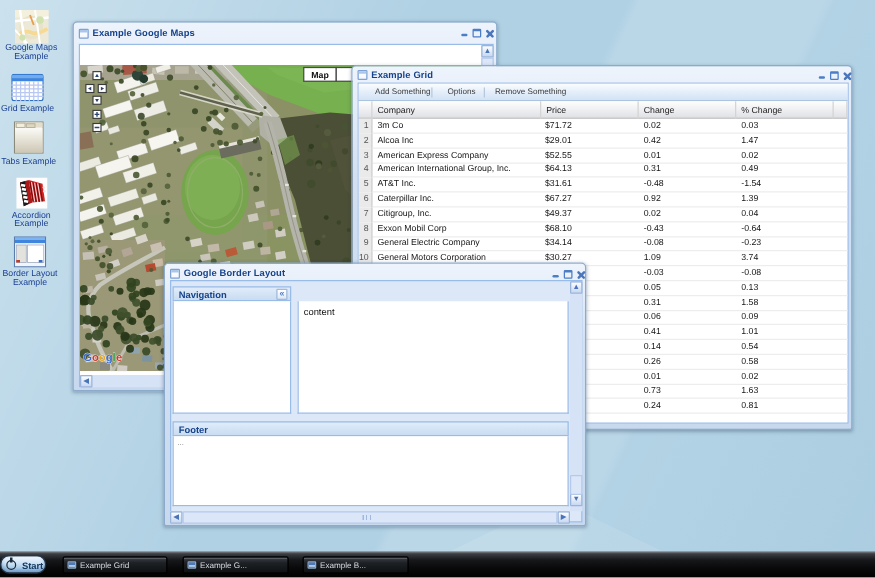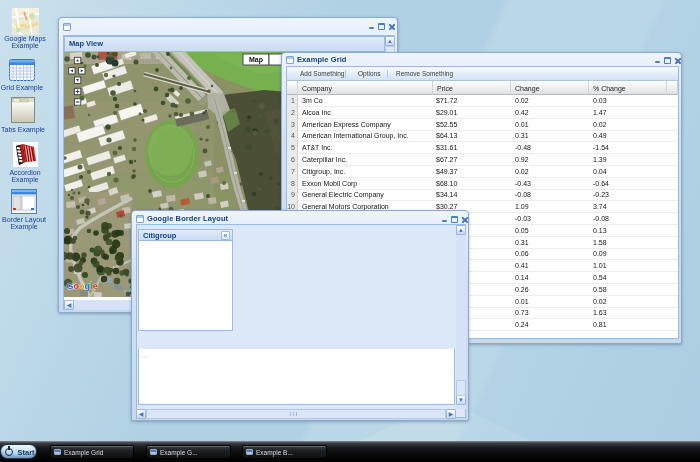--- a/index.html
+++ b/index.html
@@ -134,27 +134,25 @@
 <rect x="2" y="7" width="8" height="14" fill="#e4e2dd" stroke="#9aa8bc" stroke-width="0.6"></rect>
 <rect x="11" y="7" width="13" height="14" fill="#fff" stroke="#9aa8bc" stroke-width="0.6"></rect>
 <rect x="2" y="19" width="3" height="2" fill="#c23c2a"></rect>
 <rect x="20" y="19" width="3" height="2" fill="#3a6ec0"></rect>
 </svg>
 <div class="icolbl" style="left:-4px; top:217px;">Border Layout<br>Example</div>
   </div>
 
 <div class="win" id="winmap" style="left:58px; top:17px; width:340px; height:296px;">
   <div class="wicon" style="left:4px; top:5px;"></div>
+  <div class="wtitle" style="left:15px; top:4px;">Example Google Maps</div>
   <div class="tool tmin" style="left:309px; top:5px;"></div>
   <div class="tool tmax" style="left:319px; top:5px;"></div>
   <div class="tool tclose" style="left:329px; top:5px;"></div>
   <div class="wbody" style="left:4px; top:17px; width:332px; height:275px;"></div>
-  <div class="phead" style="left:5px; top:18px; width:321px; height:16px;">
-      <span>Map View</span>
-    </div>
   <div class="abs" id="mapwrap" style="left:5px; top:34px; width:321px; height:245px; overflow:hidden;">
       <svg width="321" height="245" viewBox="0 0 321 245" style="display:block">
 <rect width="321" height="245" fill="#8b9164"></rect>
 <rect x="0" y="50" width="130" height="100" fill="#99996f" opacity="0.45"></rect>
 <rect x="40" y="120" width="140" height="85" fill="#8b9663" opacity="0.6"></rect>
 <rect x="0" y="8" width="150" height="150" fill="#a0a088" opacity="0.22"></rect>
 <rect x="0" y="0" width="118" height="12" fill="#a5a28e"></rect>
 <rect x="6" y="1" width="12" height="6" fill="#d8d6cc" transform="rotate(-5 6 1)"></rect>
 <rect x="34" y="1" width="19" height="7" fill="#a85846" transform="rotate(-4 34 1)"></rect>
 <rect x="58" y="2" width="10" height="5" fill="#c8c4b4" transform="rotate(6 58 2)"></rect>
@@ -802,26 +800,31 @@
 
 <div class="win" id="winbl" style="left:131px; top:210px; width:338px; height:211px;">
   <div class="wicon" style="left:4px; top:4px;"></div>
   <div class="wtitle" style="left:15px; top:3px;">Google Border Layout</div>
   <div class="tool tmin" style="left:309px; top:5px;"></div>
   <div class="tool tmax" style="left:319px; top:5px;"></div>
   <div class="tool tclose" style="left:329px; top:5px;"></div>
   <div class="wbody" style="left:4px; top:13px; width:330px; height:194px; background:#dce8f7;"></div>
 
   <div class="phead" style="left:6px; top:18px; width:95px; height:12px;">
-      <span style="top:1px;">Citigroup</span>
+      <span style="top:1px;">Navigation</span>
     <div style="position:absolute; right:2px; top:1px; width:9px; height:9px; border:1px solid #a3bbd9; border-radius:1px; background:linear-gradient(#fff,#dce8f6); color:#4c7ec6; font-size:7px; line-height:8px; text-align:center; font-weight:bold;">«</div>
   </div>
   <div class="abs" style="left:6px; top:30px; width:95px; height:90px; background:#fff; border:1px solid #99bbe8; border-top:0;"></div>
 
-
+  <div class="abs" style="left:106px; top:30px; width:217px; height:90px; background:#fff; border:1px solid #99bbe8; border-top:0;
+     font-size:7.5px; color:#111; padding:4px;">content</div>
+
+  <div class="phead" style="left:6px; top:126px; width:317px; height:12px;">
+      <span style="top:1px;">Footer</span>
+    </div>
   <div class="abs" style="left:6px; top:138px; width:317px; height:56px; background:#fff; border:1px solid #99bbe8; border-top:0; font-size:6px; color:#777; padding:3px;">...</div>
 
   <div class="sb" style="left:324px; top:14px; width:10px; height:184px;"></div>
   <div class="sbtn" style="left:324px; top:14px; width:10px; height:10px; font-size:6px; line-height:9px;">▲</div>
   <div class="sbtn" style="left:324px; top:184px; width:10px; height:10px; font-size:6px; line-height:9px;">▼</div>
   <div class="sthumb" style="left:324px; top:169px; width:10px; height:16px;"></div>
 
   <div class="sb" style="left:4px; top:198px; width:320px; height:10px;"></div>
   <div class="sbtn" style="left:4px; top:198px; width:10px; height:10px; font-size:6px; line-height:9px;">◀</div>
   <div class="sbtn" style="left:314px; top:198px; width:10px; height:10px; font-size:6px; line-height:9px;">▶</div>

